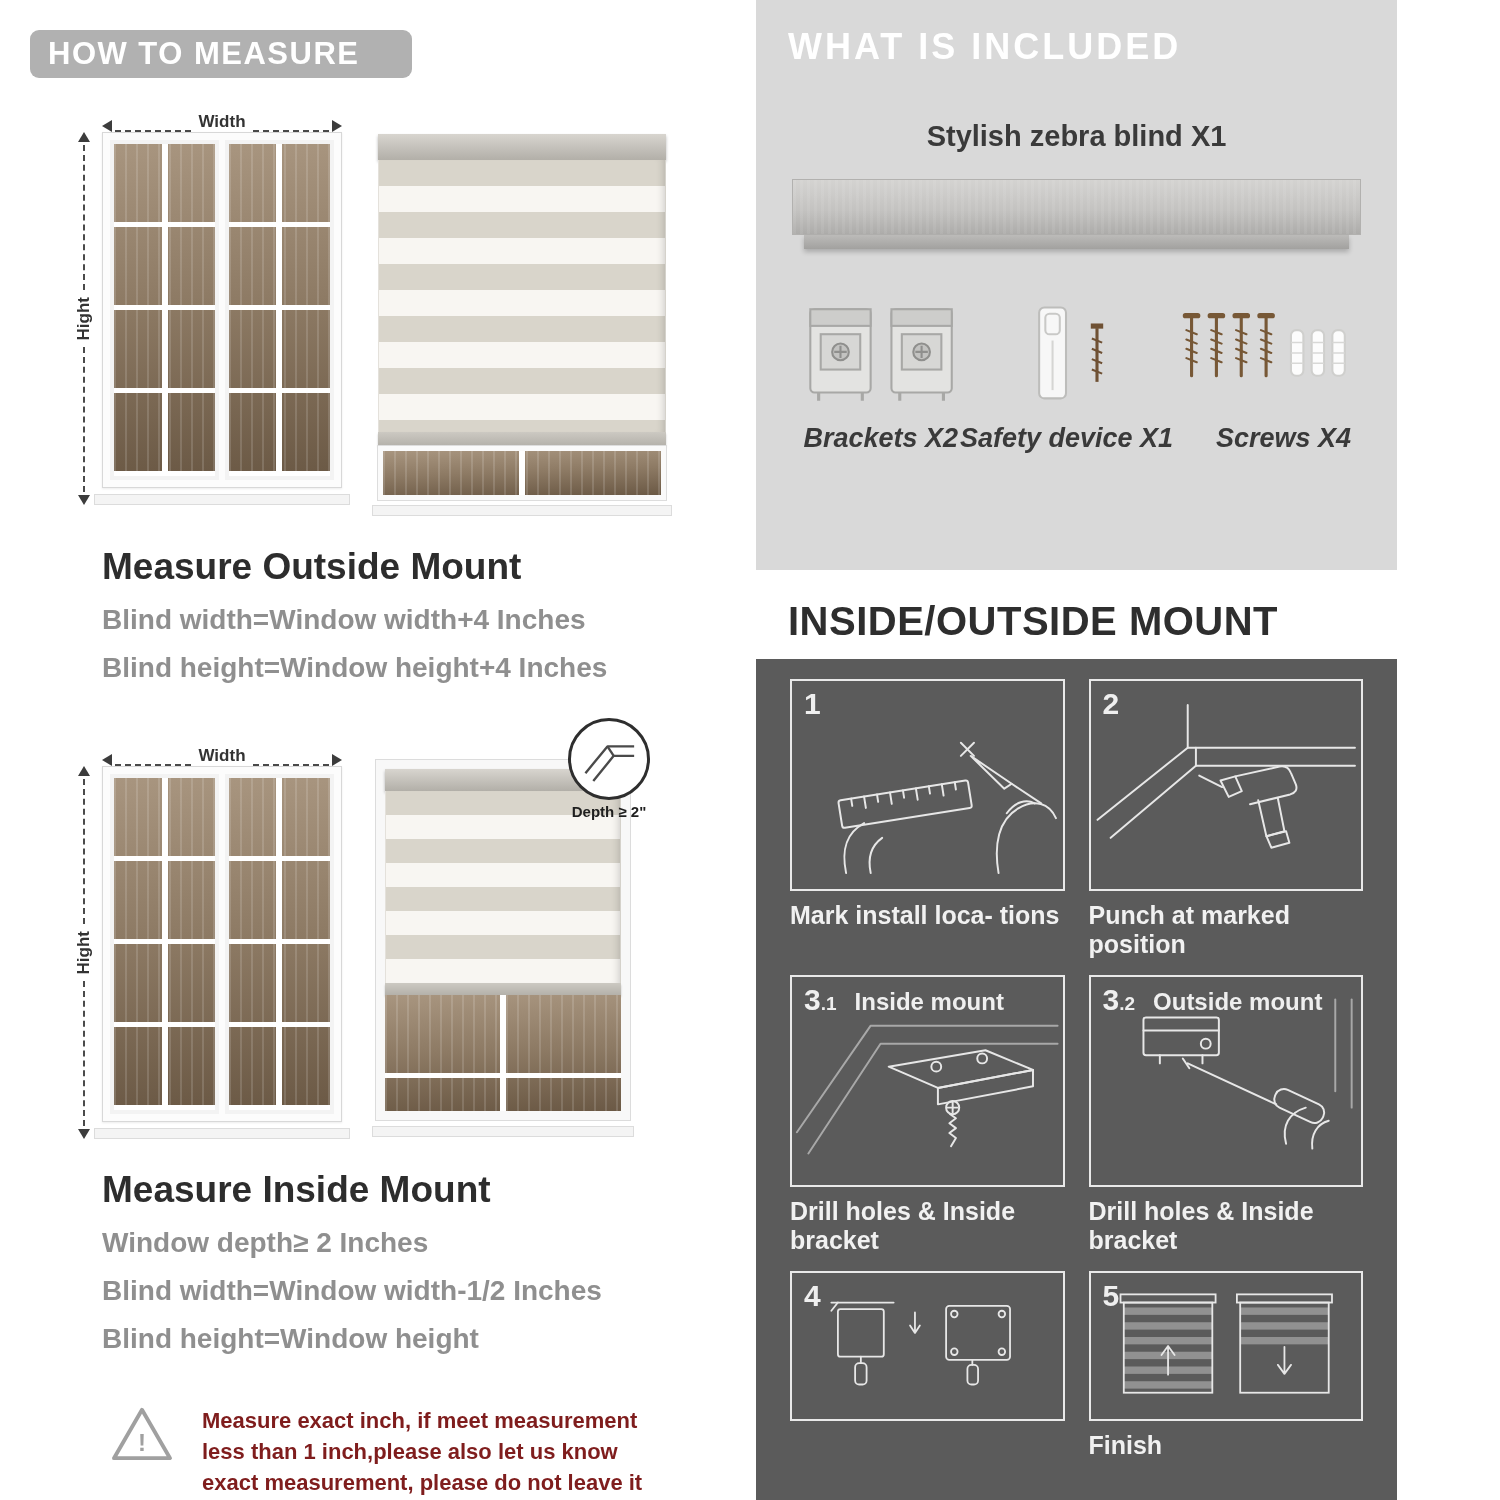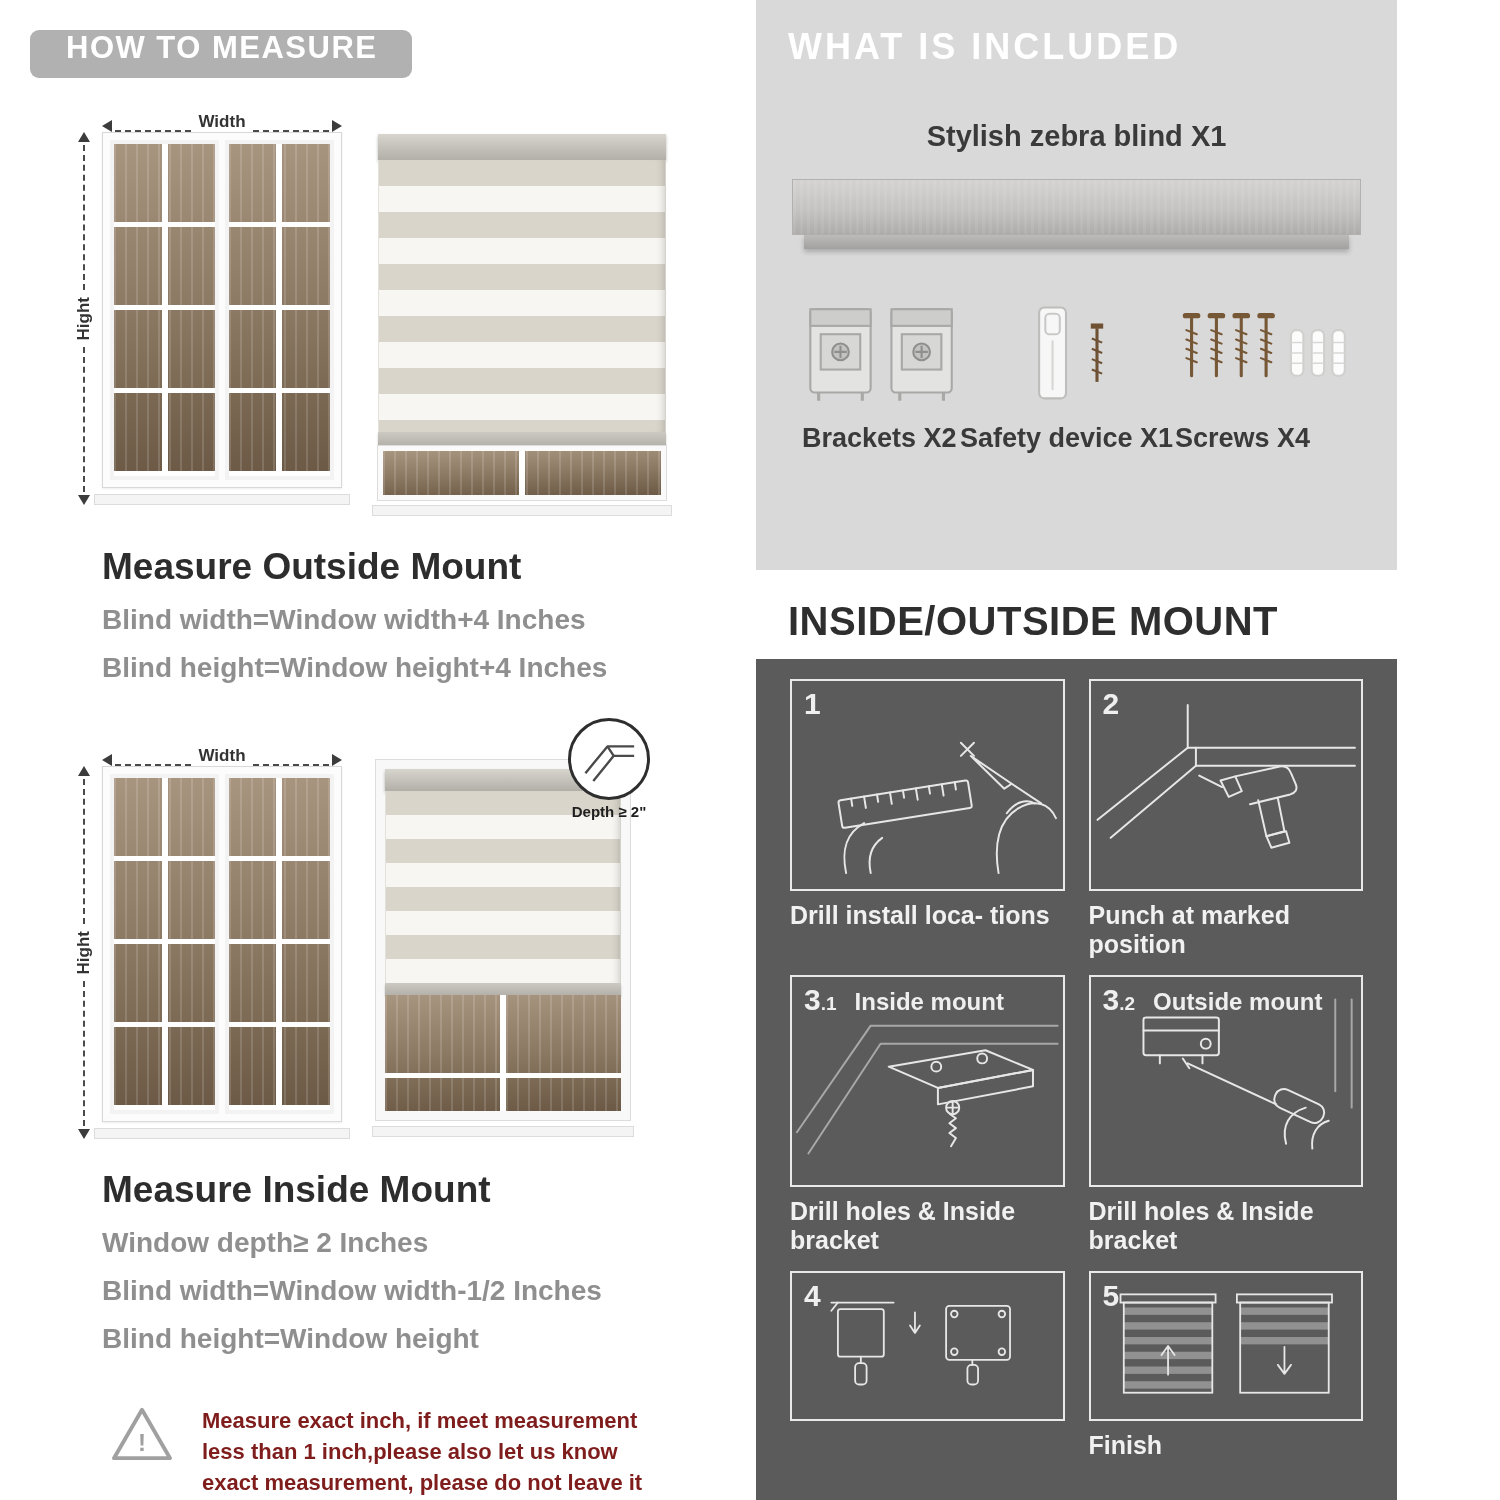--- a/index.html
+++ b/index.html
@@ -2,21 +2,21 @@
 <html><head>
 <meta charset="utf-8">
 <style>
   * { box-sizing: border-box; margin: 0; padding: 0; }
   html,body { background:#ffffff; }
   body { width:1500px; height:1500px; font-family:"Liberation Sans", sans-serif; }
   .page { position:relative; width:1500px; height:1500px; background:#ffffff; overflow:hidden; }
 
   
   .left { position:absolute; left:0; top:0; width:752px; height:1500px; padding:30px 0 0 30px; }
-  .badge { width:382px; height:48px; background:#b1b1b1; border-radius:9px; display:flex; align-items:flex-start; padding-left:36px; }
+  .badge { width:382px; height:48px; background:#b1b1b1; border-radius:9px; display:flex; align-items:center; padding-left:18px; }
   .badge span { color:#ffffff; font-weight:bold; font-size:31px; letter-spacing:1.5px; }
 
   .figure { display:flex; align-items:flex-start; margin:30px 0 0 44px; }
   .fig2 { margin-top:58px; }
 
   .win-grid { display:grid; grid-template-columns:28px 240px; grid-template-rows:24px auto; }
   .corner { grid-column:1; grid-row:1; }
   .dim-h { grid-column:2; grid-row:1; display:flex; align-items:flex-end; }
   .dim-v { grid-column:1; grid-row:2; display:flex; flex-direction:column; align-items:center; padding-right:8px; }
   .dim-label { font-size:17px; font-weight:bold; color:#333; padding:0 4px; white-space:nowrap; }
@@ -78,21 +78,21 @@
   .right { position:absolute; left:756px; top:0; width:641px; height:1500px; background:#ffffff; }
   .included { position:absolute; top:0; left:0; right:0; height:570px; background:#d9d9d9; padding:26px 32px 0; }
   .inc-header { color:#ffffff; font-weight:bold; font-size:36px; letter-spacing:3px; }
   .blind-name { text-align:center; margin-top:52px; font-size:29px; font-weight:bold; color:#3a3a3a; }
   .big-cassette { margin:26px 4px 0; }
   .bc-top { height:56px; border:1px solid #b2b1af;
     background-image:repeating-linear-gradient(90deg, rgba(255,255,255,.07) 0 3px, transparent 3px 7px),
                      linear-gradient(180deg,#d4d3d1 0%,#c4c3c1 55%,#adacaa 100%); }
   .bc-lip { height:14px; margin:0 12px; background:linear-gradient(180deg,#bcbbb9,#a2a19f); box-shadow:0 3px 5px rgba(0,0,0,.22); }
   .items { display:flex; justify-content:space-between; align-items:flex-end; margin-top:54px; padding:0 14px; }
-  .item { text-align:left; }
+  .item { text-align:right;font-style:italic; }
   .item-icon { display:block; margin:0 auto; }
   .item-label { margin-top:16px; font-size:27px; font-weight:bold; color:#3a3a3a; white-space:nowrap; }
 
   .mount-header { position:absolute; top:584px; left:0; right:0; height:75px; background:#ffffff; display:flex; align-items:center; padding-left:32px; }
   .mount-header span { font-size:40px; font-weight:bold; color:#2e2e2e; letter-spacing:.5px; }
 
   .mount { position:absolute; top:659px; left:0; right:0; bottom:0; background:#5b5b5b;
     padding:20px 34px 0; display:grid; grid-template-columns:1fr 1fr; column-gap:24px; row-gap:16px; align-content:start; }
   .sbox { position:relative; border:2px solid #e9e9e9; }
   .tall { height:212px; }
@@ -307,21 +307,21 @@
               <path d="M206 56 l16 16 M222 56 l-16 16"></path>
               <path d="M218 72 L268 106 L259 112 Z"></path>
               <path d="M268 106 L304 130"></path>
               <path d="M252 215 C246 180 252 150 276 136 C296 124 314 130 322 148"></path>
               <path d="M262 142 C272 128 286 124 296 130"></path>
               <path d="M66 215 C60 186 66 166 88 154"></path>
               <path d="M96 215 C92 196 96 182 110 172"></path>
             </g>
           </svg>
         </div>
-        <div class="scap">Drill install loca- tions</div>
+        <div class="scap">Mark install loca- tions</div>
       </div>
 
       <div class="step">
         <div class="sbox tall">
           <div class="snum">
             <span>2</span>
               <span class="sub"></span>
             <span class="stitle"></span>
           </div>
           <svg class="sart" viewBox="0 0 330 215">

